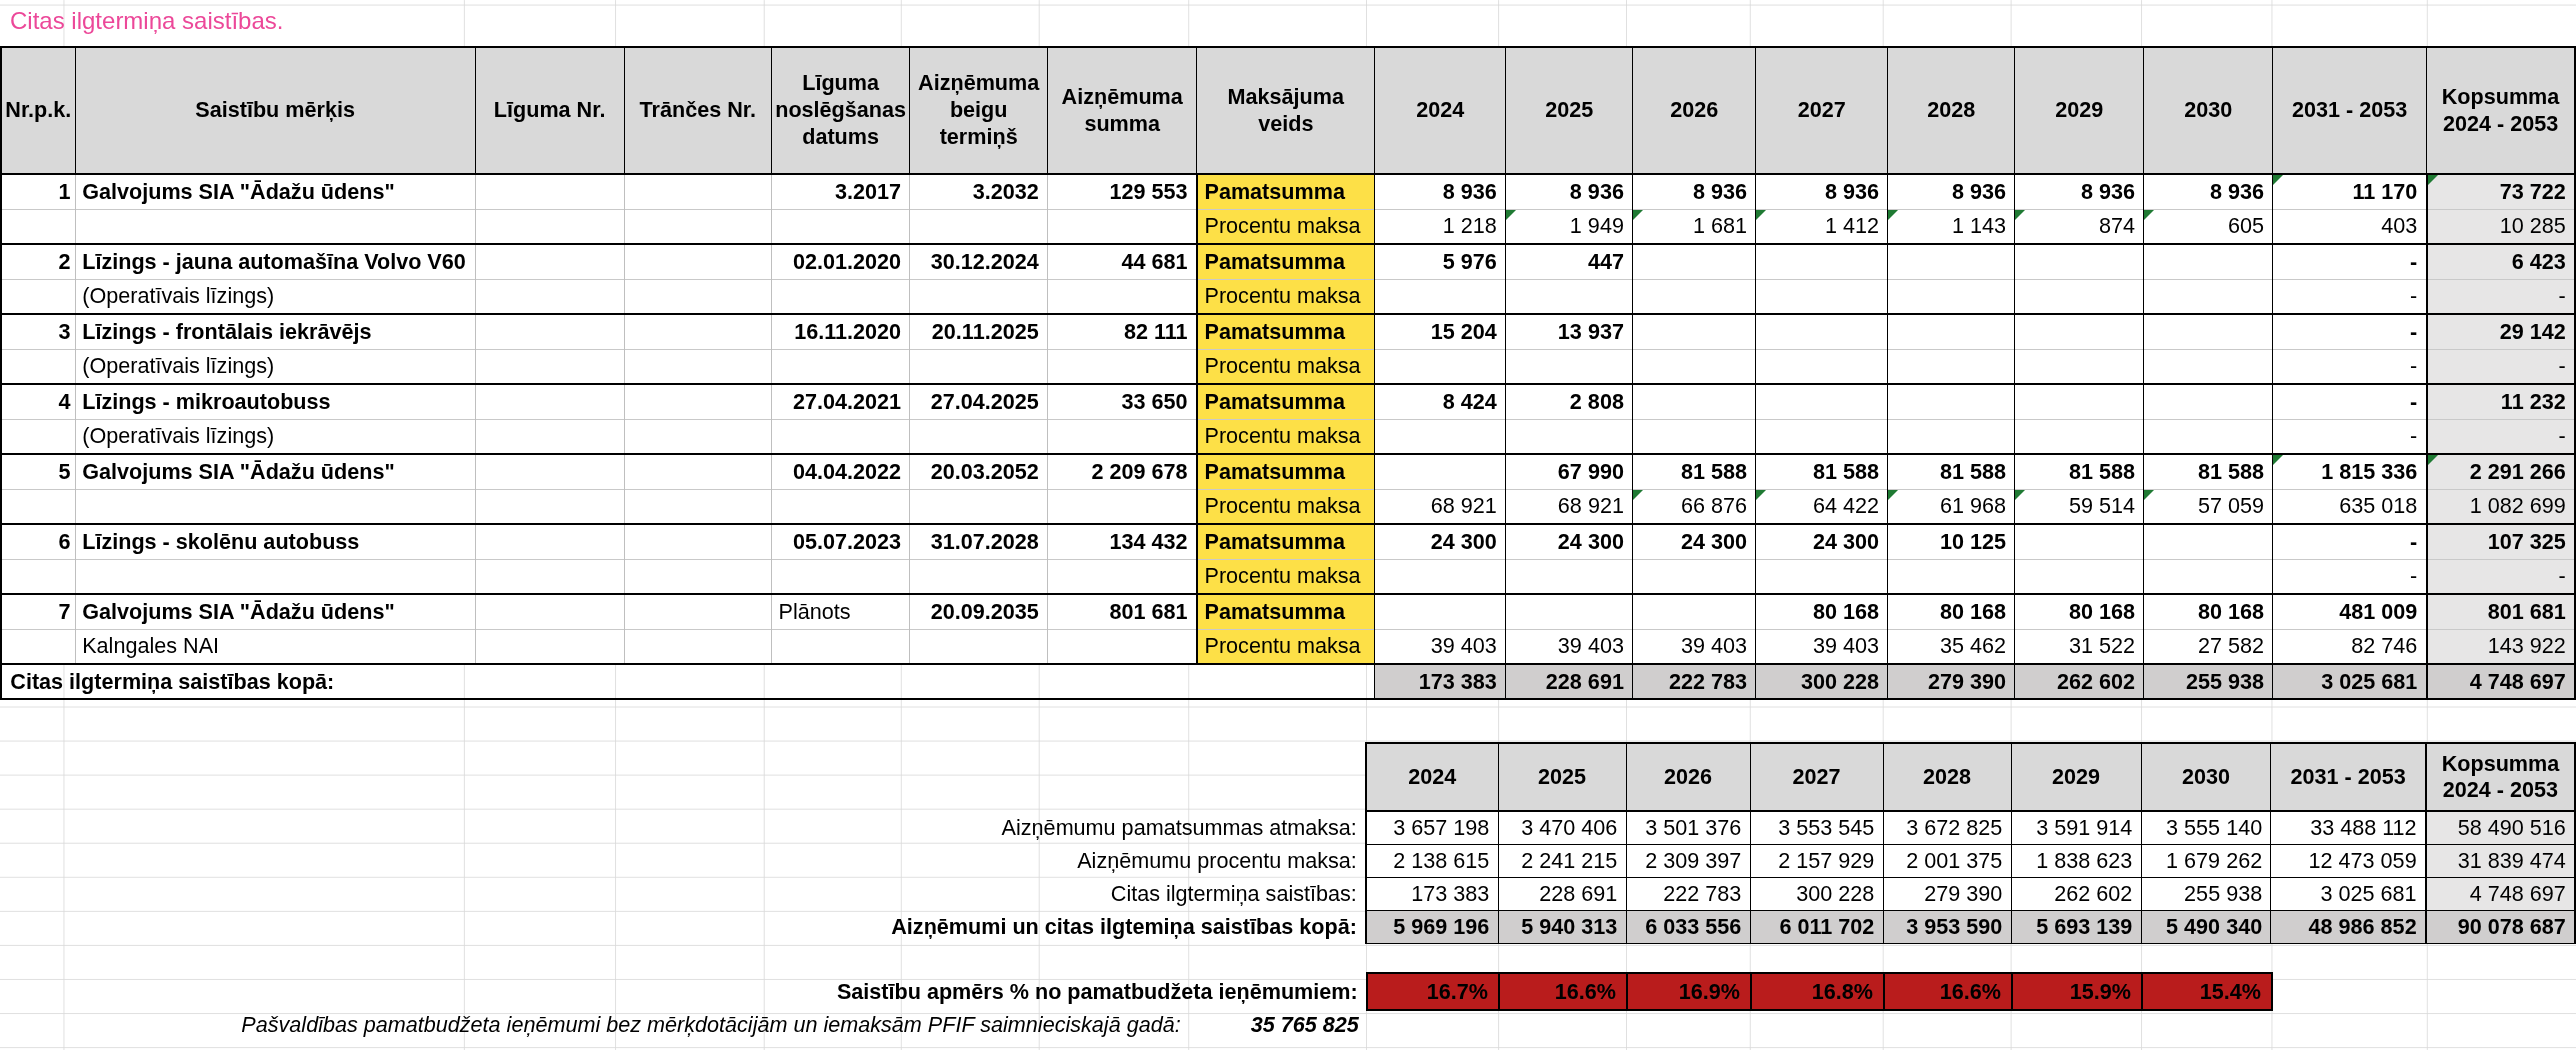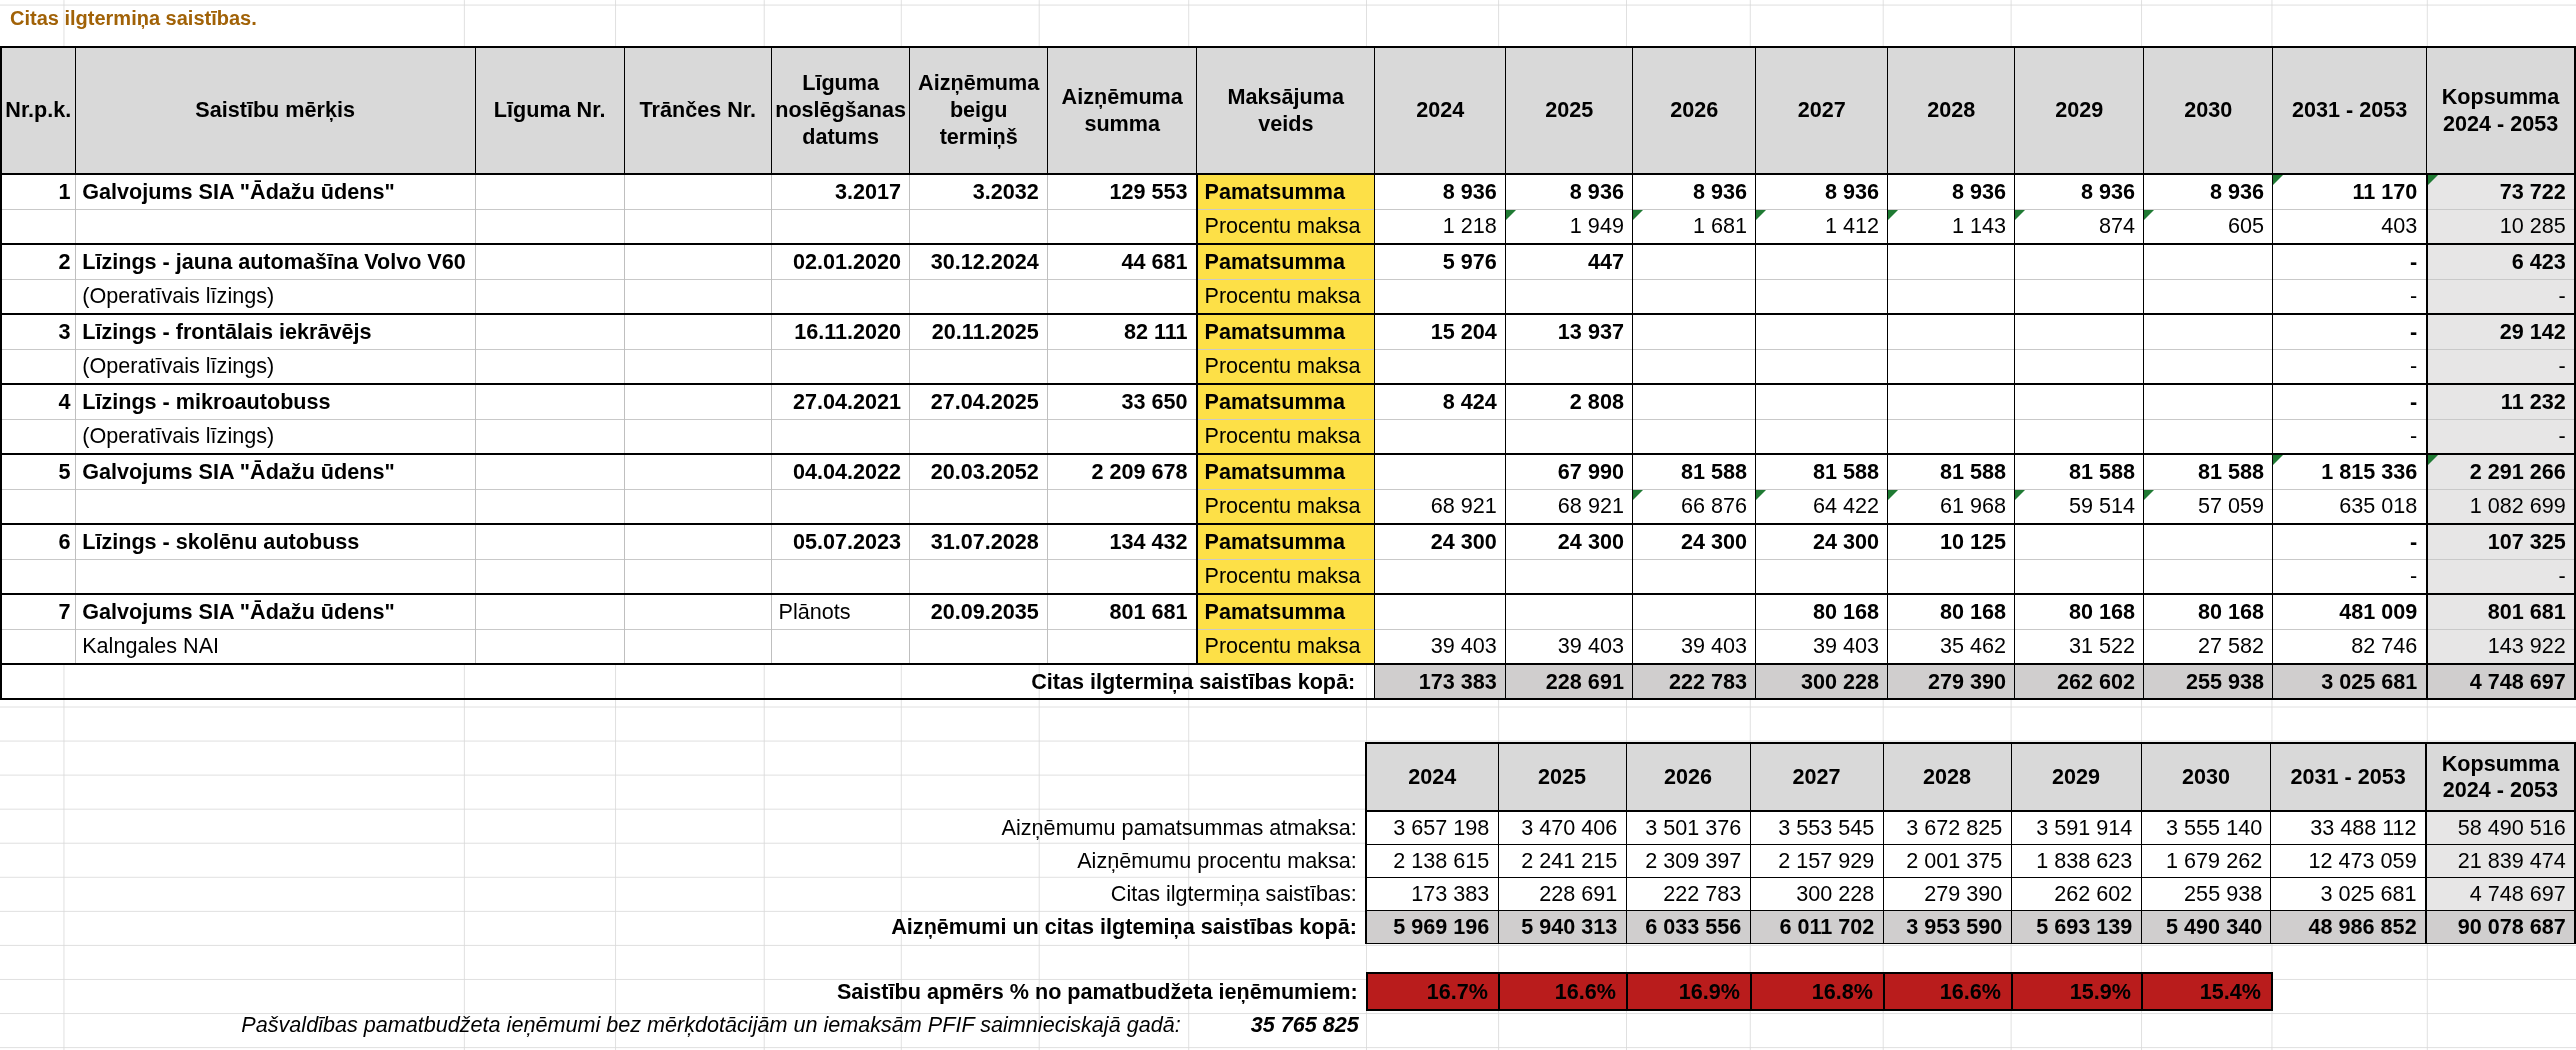--- a/index.html
+++ b/index.html
@@ -1,36 +1,36 @@
 <!DOCTYPE html>
 <html style="font-size:13.3px"><head>
 <meta charset="utf-8">
 <style>
   html,body{margin:0;padding:0;background:#fff;width:2576px;height:1051px;position:relative;
     font-family:"Liberation Sans","DejaVu Sans",sans-serif;overflow:hidden;}
   #gridlines{position:absolute;left:0;top:0;z-index:0;}
   .abs{position:absolute;z-index:1;}
-  #sheet-title{left:10px;top:6.6px;font-size:20px;font-weight:700;color:#a16207;white-space:nowrap;}
+  #sheet-title{left:10px;top:6.6px;font-size:24px;font-weight:400;color:#ec4899;white-space:nowrap;}
   table{border-collapse:collapse;border-spacing:0;table-layout:fixed;}
   td,th{box-sizing:border-box;overflow:hidden;white-space:nowrap;font-size:21.6px;color:#000;padding:0 8.3px;}
   
   #main-table{left:0;top:46px;border:2.5px solid #000;}
   #main-table thead tr{height:127px;}
   #main-table tbody tr{height:35px;}
   #main-table th{background:#D9D9D9;border:1.7px solid #000;border-bottom:2.5px solid #000;
     font-weight:700;text-align:center;white-space:normal;padding:0 3.3px;line-height:1.25;}
   .lab{border-left:0.8px solid #BFBFBF;background:#fff;}
   .type{border-left:2.5px solid #000;background:#fde047;}
   .val{border-left:1.7px solid #000;background:#fff;}
   .kop{border-left:2.5px solid #000 !important;background:#E7E6E6 !important;}
   tr.grp td{border-top:2.5px solid #000;}
   tr.sub td{border-top:0.8px solid #C9C9C9;}
   tr.total td{border-top:2.5px solid #000;font-weight:700;}
   tr.total td.val{background:#D0CECE !important;}
-  tr.total td.tlabel{background:transparent;text-align:right;padding-right:19px;}
+  tr.total td.tlabel{background:transparent;text-align:left;padding-right:19px;}
   .rt{text-align:right;padding-right:8.3px;}
   .lf{text-align:left;padding-left:6.6px;}
   .b{font-weight:700;}
   .it{font-style:italic;}
   .num{padding-right:4.2px;}
   .flagged{position:relative;}
   .flagged::before{content:"";position:absolute;top:0;left:0;width:0;height:0;
     border-top:10.8px solid #1F7A33;border-right:10.8px solid transparent;}
   
   #summary-table{left:0;top:742px;}
@@ -465,21 +465,21 @@
       <tr>
         <td class="nolab rt">Aizņēmumu procentu maksa:</td>
         <td class="val rt lft3">2 138 615</td>
         <td class="val rt">2 241 215</td>
         <td class="val rt">2 309 397</td>
         <td class="val rt">2 157 929</td>
         <td class="val rt">2 001 375</td>
         <td class="val rt">1 838 623</td>
         <td class="val rt">1 679 262</td>
         <td class="val rt">12 473 059</td>
-        <td class="val rt kop lft3 rgt3">21 839 474</td>
+        <td class="val rt kop lft3 rgt3">31 839 474</td>
       </tr>
       <tr>
         <td class="nolab rt">Citas ilgtermiņa saistības:</td>
         <td class="val rt lft3">173 383</td>
         <td class="val rt">228 691</td>
         <td class="val rt">222 783</td>
         <td class="val rt">300 228</td>
         <td class="val rt">279 390</td>
         <td class="val rt">262 602</td>
         <td class="val rt">255 938</td>

